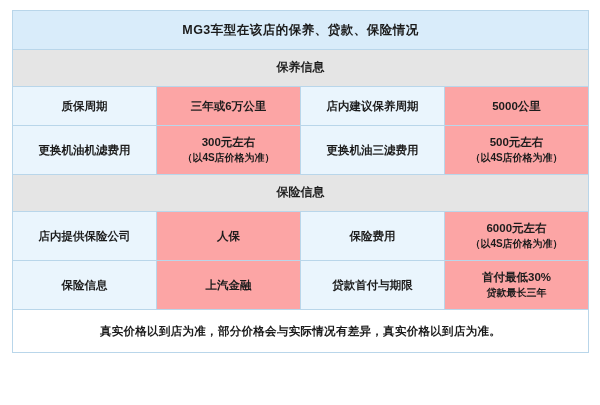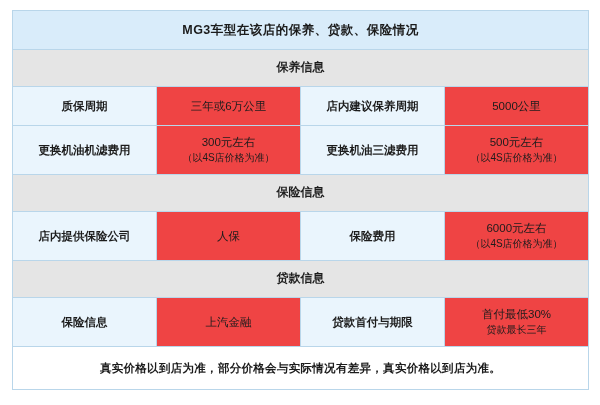--- a/index.html
+++ b/index.html
@@ -56,22 +56,23 @@
   }
   
   .label-cell {
     background: #eaf5fd;
     font-weight: bold;
     font-size: 11.5px;
     font-family: Liberation Serif, serif;
   }
   
   .value-cell {
-    background: #ef4444;
+    background: #fca5a5;
     font-size: 11.5px;
+    font-weight: bold;
   }
   .value-cell .sub {
     display: block;
     font-size: 10px;
   }
   .row-h1 td { height: 30px; }
   .row-h2 td { height: 40px; }
   
   .footer-row td {
     background: #ffffff;
@@ -134,23 +135,20 @@
       <tr class="row-h2">
         <td class="label-cell">店内提供保险公司</td>
         <td class="value-cell">人保</td>
         <td class="label-cell">保险费用</td>
         <td class="value-cell">
           <span>6000元左右</span>
           <span class="sub">（以4S店价格为准）</span>
         </td>
       </tr>
 
-      <tr class="section-row">
-        <td colspan="4">贷款信息</td>
-      </tr>
 
       <tr class="row-h2">
         <td class="label-cell">保险信息</td>
         <td class="value-cell">上汽金融</td>
         <td class="label-cell">贷款首付与期限</td>
         <td class="value-cell">
           <span>首付最低30%</span>
           <span class="sub">贷款最长三年</span>
         </td>
       </tr>

